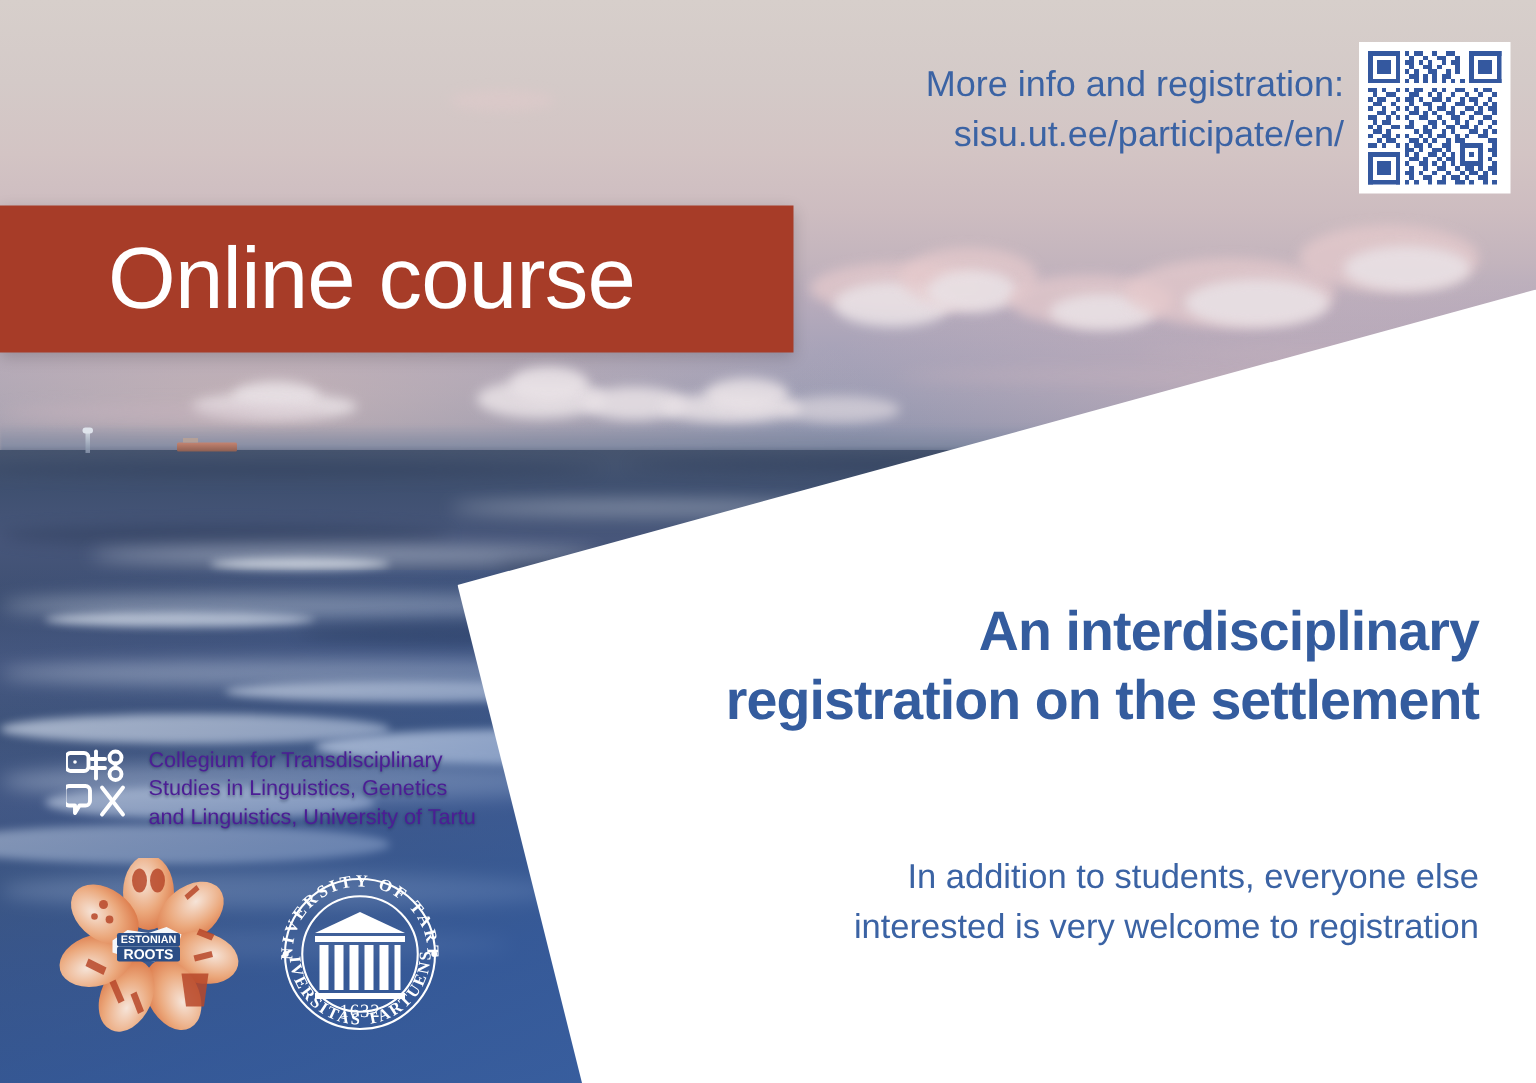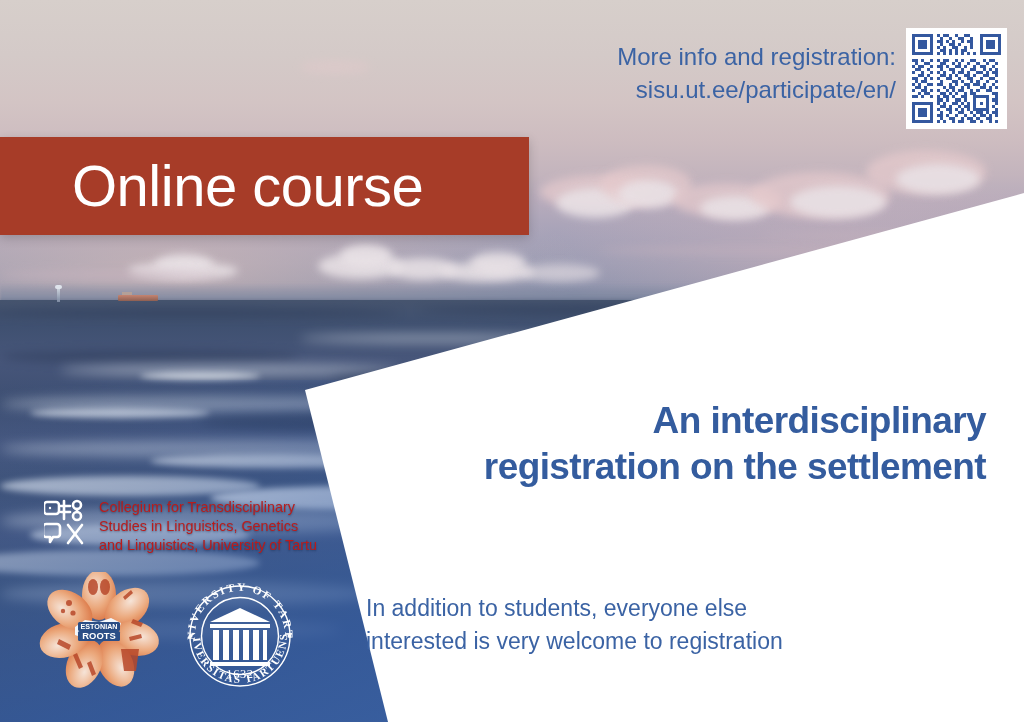--- a/index.html
+++ b/index.html
@@ -174,35 +174,36 @@
 
   
   .detail-1 {
     position:absolute; right:38px; top:508px; width:620px;
     text-align:right;
     color:#3b63a4;
     font-size:23px;
     line-height:1.42;
   }
   .detail-2 {
-    position:absolute; right:38px; top:592px; width:620px;
+    position:absolute; right:38px; top:568px; width:620px;
+    text-align:right;
     color:#3b63a4;
     font-size:23px;
     line-height:1.42;
   }
 
   
   .collegium {
     position:absolute; left:44px; top:497px;
     display:flex; align-items:flex-start; gap:13px;
   }
   .collegium-mark { width:42px; height:54px; flex:0 0 auto; }
   .collegium-mark svg { display:block; }
   .collegium-text {
-    color:#b91c1c;
+    color:#4c1d95;
     font-size:14.4px;
     line-height:1.33;
     white-space:nowrap;
     padding-top:1px;
     text-shadow:0 1px 2px rgba(15,30,60,.45);
   }
 
   
   .roots-logo {
     position:absolute; left:30px; top:572px; width:138px; height:118px;text-decoration:underline;

